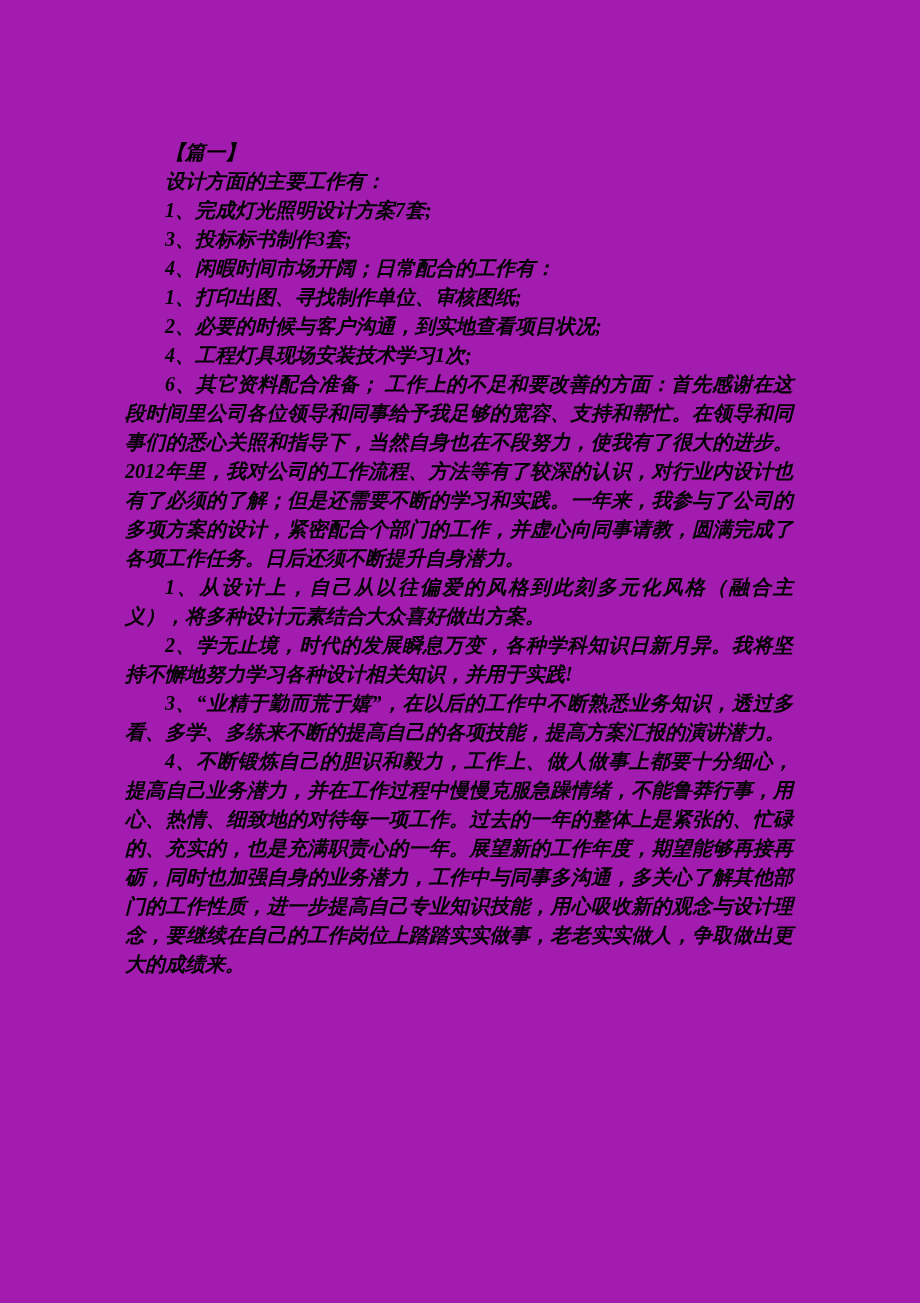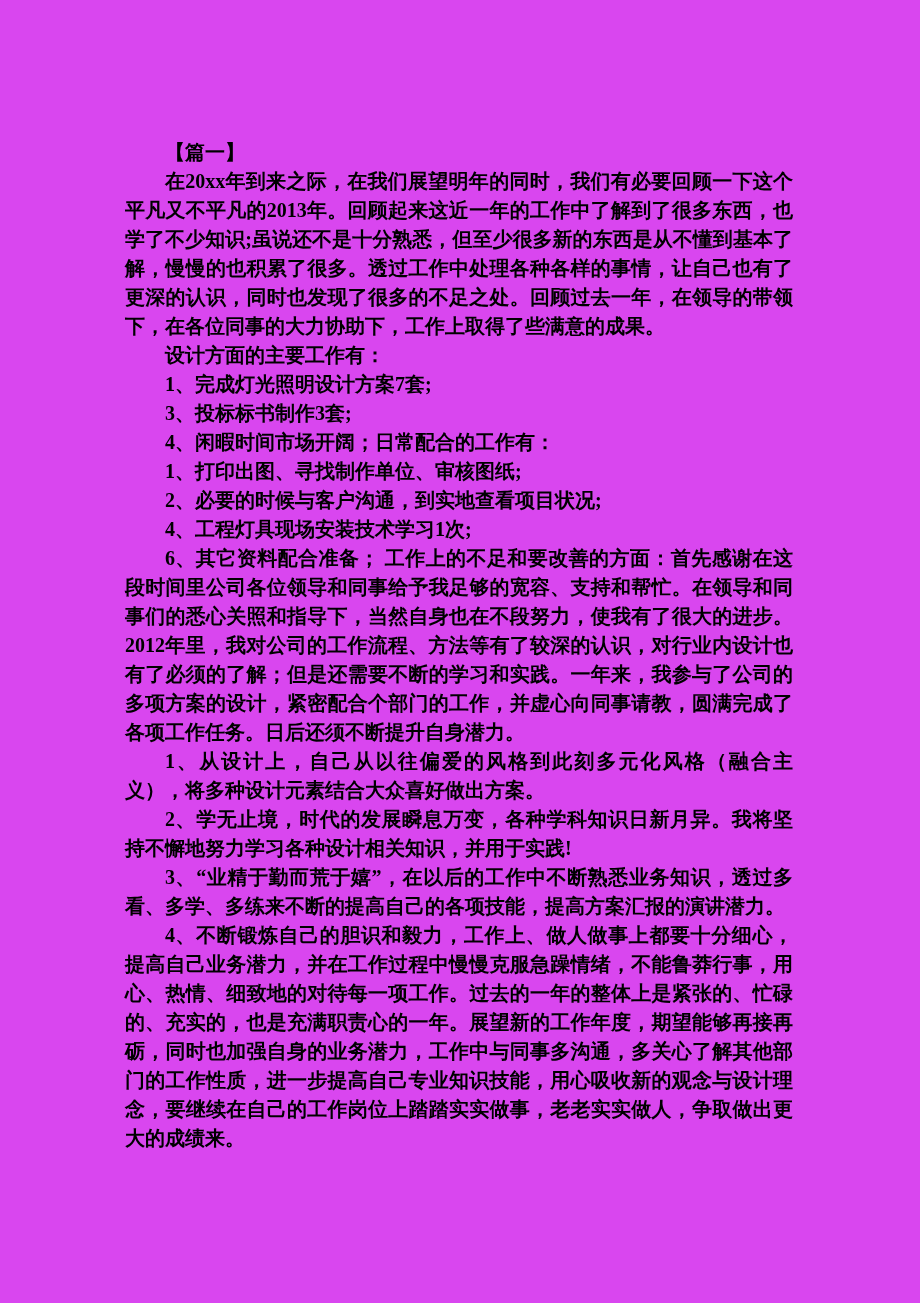--- a/index.html
+++ b/index.html
@@ -7,21 +7,22 @@
   body {
     width: 920px;
     height: 1303px;
     position: relative;
     overflow: hidden;
     font-family: "Liberation Serif", "DejaVu Serif", serif;
   }
   .page {
     position: absolute;
     inset: 0;
-    background: #d946ef;
+    background: #a21caf;
+    font-style: italic;
   }
   .content {
     position: absolute;
     left: 125px;
     top: 138px;
     width: 668px;
     color: #000000;
     font-size: 20px;
     font-weight: bold;
     line-height: 29px;
@@ -35,21 +36,20 @@
   .section-title {
     font-weight: bold;
   }
 </style>
 </head>
 <body>
 
 <div class="page">
   <div class="content">
     <p class="para section-title">【篇一】</p>
-    <p class="para">在20xx年到来之际，在我们展望明年的同时，我们有必要回顾一下这个平凡又不平凡的2013年。回顾起来这近一年的工作中了解到了很多东西，也学了不少知识;虽说还不是十分熟悉，但至少很多新的东西是从不懂到基本了解，慢慢的也积累了很多。透过工作中处理各种各样的事情，让自己也有了更深的认识，同时也发现了很多的不足之处。回顾过去一年，在领导的带领下，在各位同事的大力协助下，工作上取得了些满意的成果。</p>
     <p class="para">设计方面的主要工作有：</p>
     <p class="para">1、完成灯光照明设计方案7套;</p>
     <p class="para">3、投标标书制作3套;</p>
     <p class="para">4、闲暇时间市场开阔；日常配合的工作有：</p>
     <p class="para">1、打印出图、寻找制作单位、审核图纸;</p>
     <p class="para">2、必要的时候与客户沟通，到实地查看项目状况;</p>
     <p class="para">4、工程灯具现场安装技术学习1次;</p>
     <p class="para">6、其它资料配合准备； 工作上的不足和要改善的方面：首先感谢在这段时间里公司各位领导和同事给予我足够的宽容、支持和帮忙。在领导和同事们的悉心关照和指导下，当然自身也在不段努力，使我有了很大的进步。2012年里，我对公司的工作流程、方法等有了较深的认识，对行业内设计也有了必须的了解；但是还需要不断的学习和实践。一年来，我参与了公司的多项方案的设计，紧密配合个部门的工作，并虚心向同事请教，圆满完成了各项工作任务。日后还须不断提升自身潜力。</p>
     <p class="para">1、从设计上，自己从以往偏爱的风格到此刻多元化风格（融合主义），将多种设计元素结合大众喜好做出方案。</p>
     <p class="para">2、学无止境，时代的发展瞬息万变，各种学科知识日新月异。我将坚持不懈地努力学习各种设计相关知识，并用于实践!</p>

